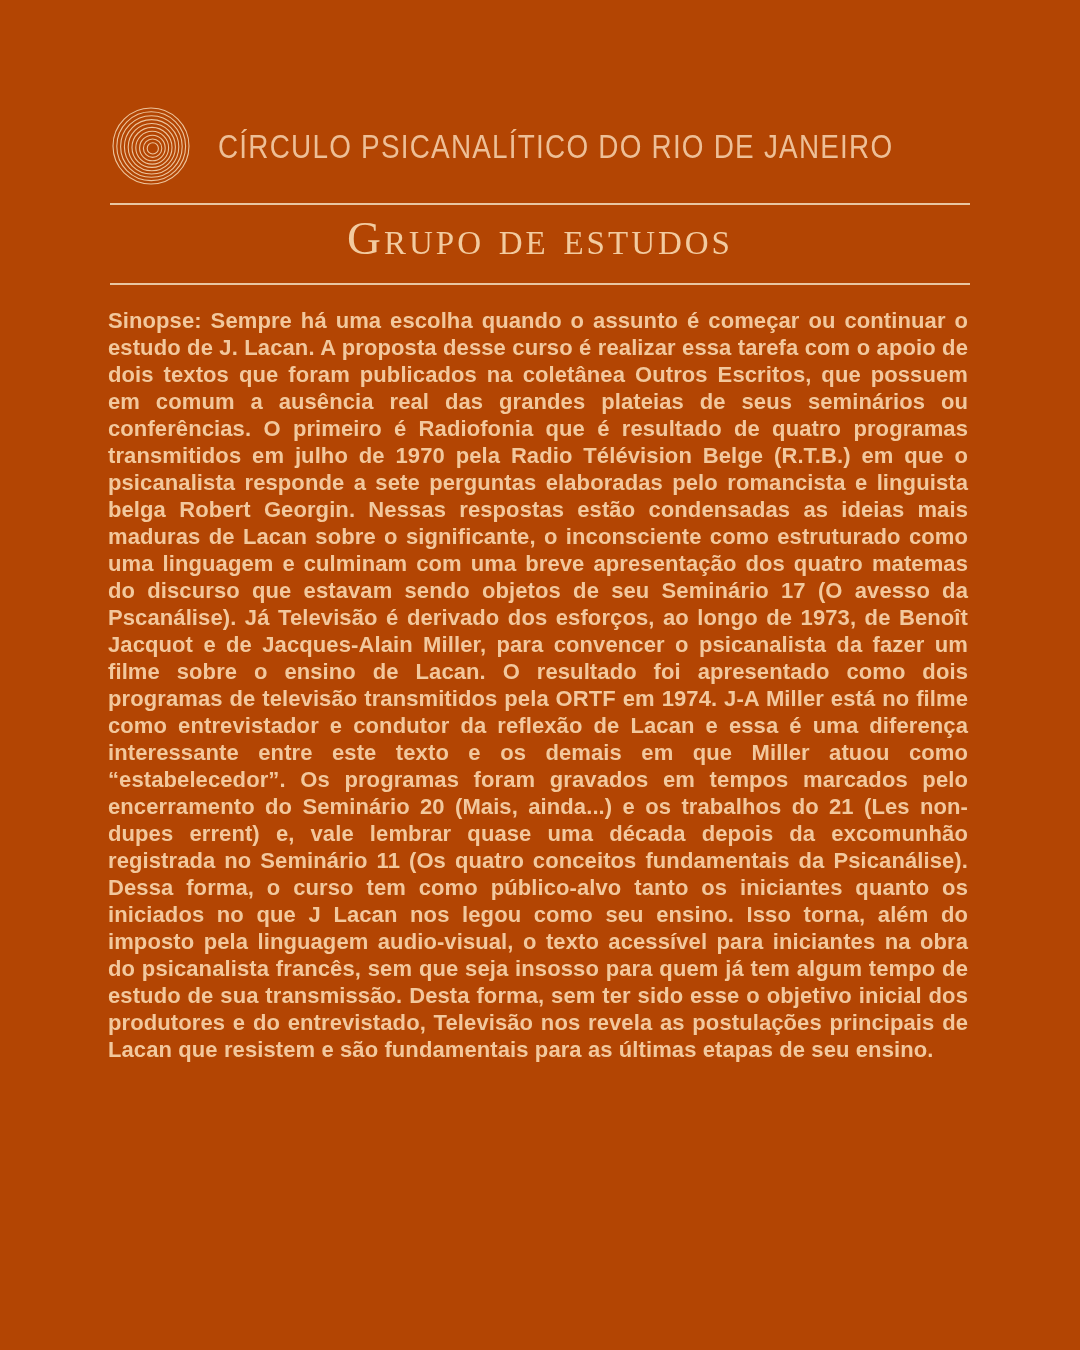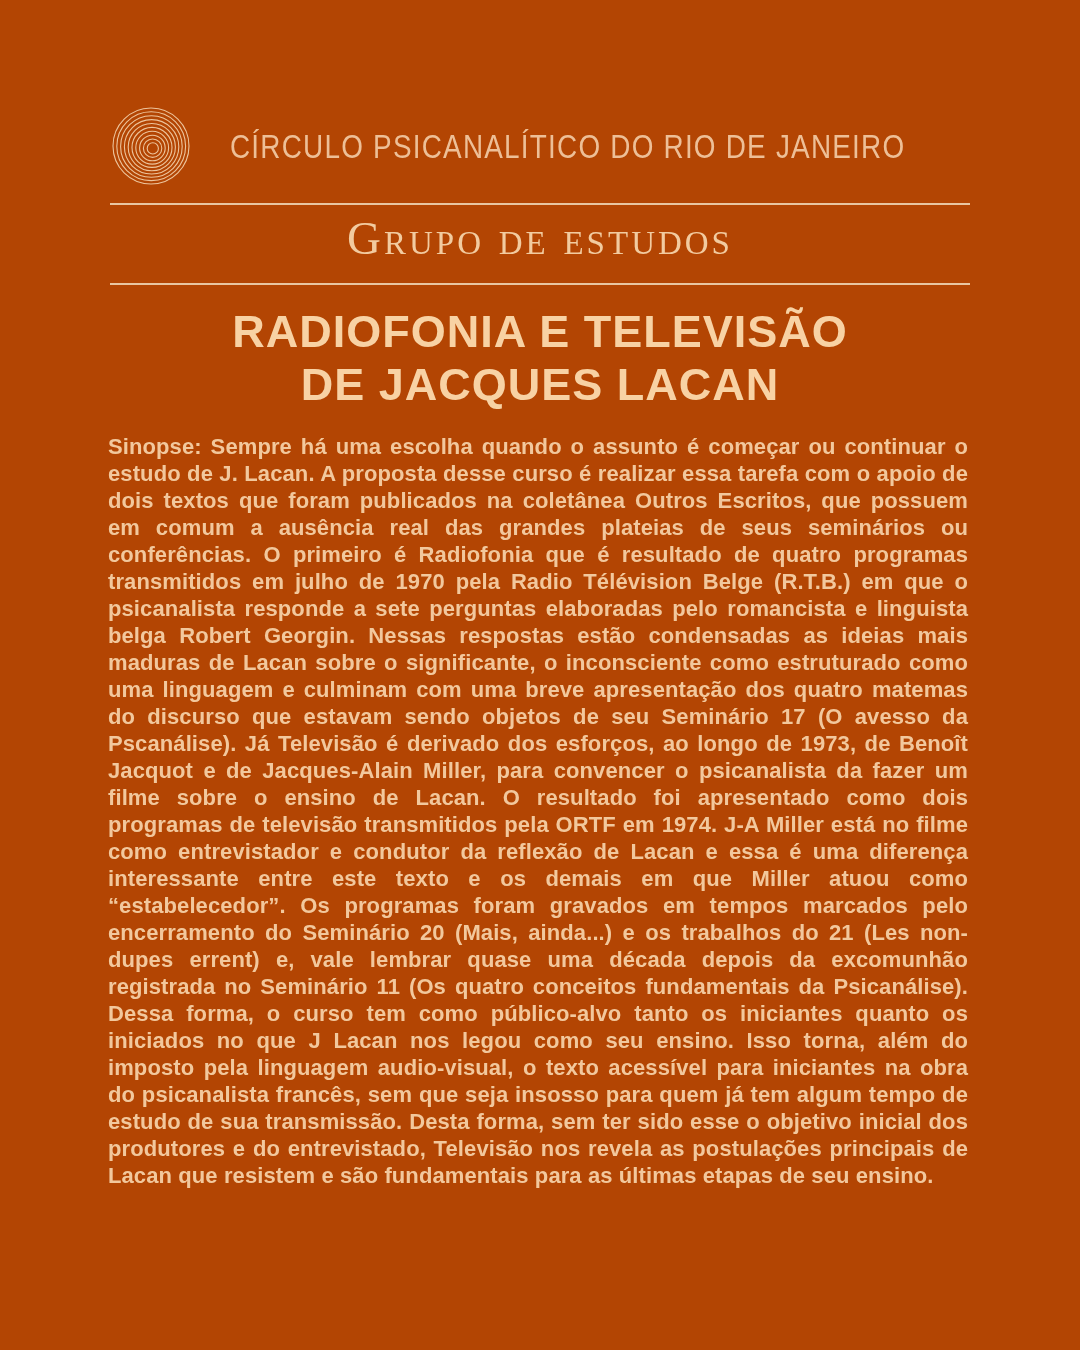--- a/index.html
+++ b/index.html
@@ -14,21 +14,21 @@
   *{margin:0;padding:0;box-sizing:border-box;}
   html,body{width:1080px;}
   body{
     width:1080px;height:1350px;
     background:var(--bg);
     font-family:"Liberation Sans", sans-serif;
     overflow:hidden;
   }
   .poster{width:1080px;height:1350px;position:relative;}
   .header-row{
-    display:flex;align-items:center;gap:38px;
+    display:flex;align-items:center;gap:26px;
     margin:103px 110px 0 110px;height:86px;
   }
   .logo{width:82px;height:82px;flex:0 0 82px;}
   .org-name{
     color:var(--header-text);
     font-size:34px;font-weight:400;
     letter-spacing:1.5px;
     white-space:nowrap;
     display:inline-block;
     transform:scaleX(0.82);
@@ -90,17 +90,16 @@
     </span>
     <span class="org-name">CÍRCULO PSICANALÍTICO DO RIO DE JANEIRO</span>
   </div>
 
   <hr class="divider">
 
   <div class="section-label">Grupo de estudos</div>
 
   <hr class="divider">
 
-  <h1 class="page-title"><span>RADIOFONIA E TELEVISÃO</span><br><span>DE JACQUES LACAN</span></h1>
 
   <p class="synopsis">Sinopse: Sempre há uma escolha quando o assunto é começar ou continuar o estudo de J. Lacan. A proposta desse curso é realizar essa tarefa com o apoio de dois textos que foram publicados na coletânea Outros Escritos, que possuem em comum a ausência real das grandes plateias de seus seminários ou conferências. O primeiro é Radiofonia que é resultado de quatro programas transmitidos em julho de 1970 pela Radio Télévision Belge (R.T.B.) em que o psicanalista responde a sete perguntas elaboradas pelo romancista e linguista belga Robert Georgin. Nessas respostas estão condensadas as ideias mais maduras de Lacan sobre o significante, o inconsciente como estruturado como uma linguagem e culminam com uma breve apresentação dos quatro matemas do discurso que estavam sendo objetos de seu Seminário 17 (O avesso da Pscanálise). Já Televisão é derivado dos esforços, ao longo de 1973, de Benoît Jacquot e de Jacques-Alain Miller, para convencer o psicanalista da fazer um filme sobre o ensino de Lacan. O resultado foi apresentado como dois programas de televisão transmitidos pela ORTF em 1974. J-A Miller está no filme como entrevistador e condutor da reflexão de Lacan e essa é uma diferença interessante entre este texto e os demais em que Miller atuou como “estabelecedor”. Os programas foram gravados em tempos marcados pelo encerramento do Seminário 20 (Mais, ainda...) e os trabalhos do 21 (Les non-dupes errent) e, vale lembrar quase uma década depois da excomunhão registrada no Seminário 11 (Os quatro conceitos fundamentais da Psicanálise). Dessa forma, o curso tem como público-alvo tanto os iniciantes quanto os iniciados no que J Lacan nos legou como seu ensino. Isso torna, além do imposto pela linguagem audio-visual, o texto acessível para iniciantes na obra do psicanalista francês, sem que seja insosso para quem já tem algum tempo de estudo de sua transmissão. Desta forma, sem ter sido esse o objetivo inicial dos produtores e do entrevistado, Televisão nos revela as postulações principais de Lacan que resistem e são fundamentais para as últimas etapas de seu ensino.</p>
 
 </div>
 
 </body></html>

